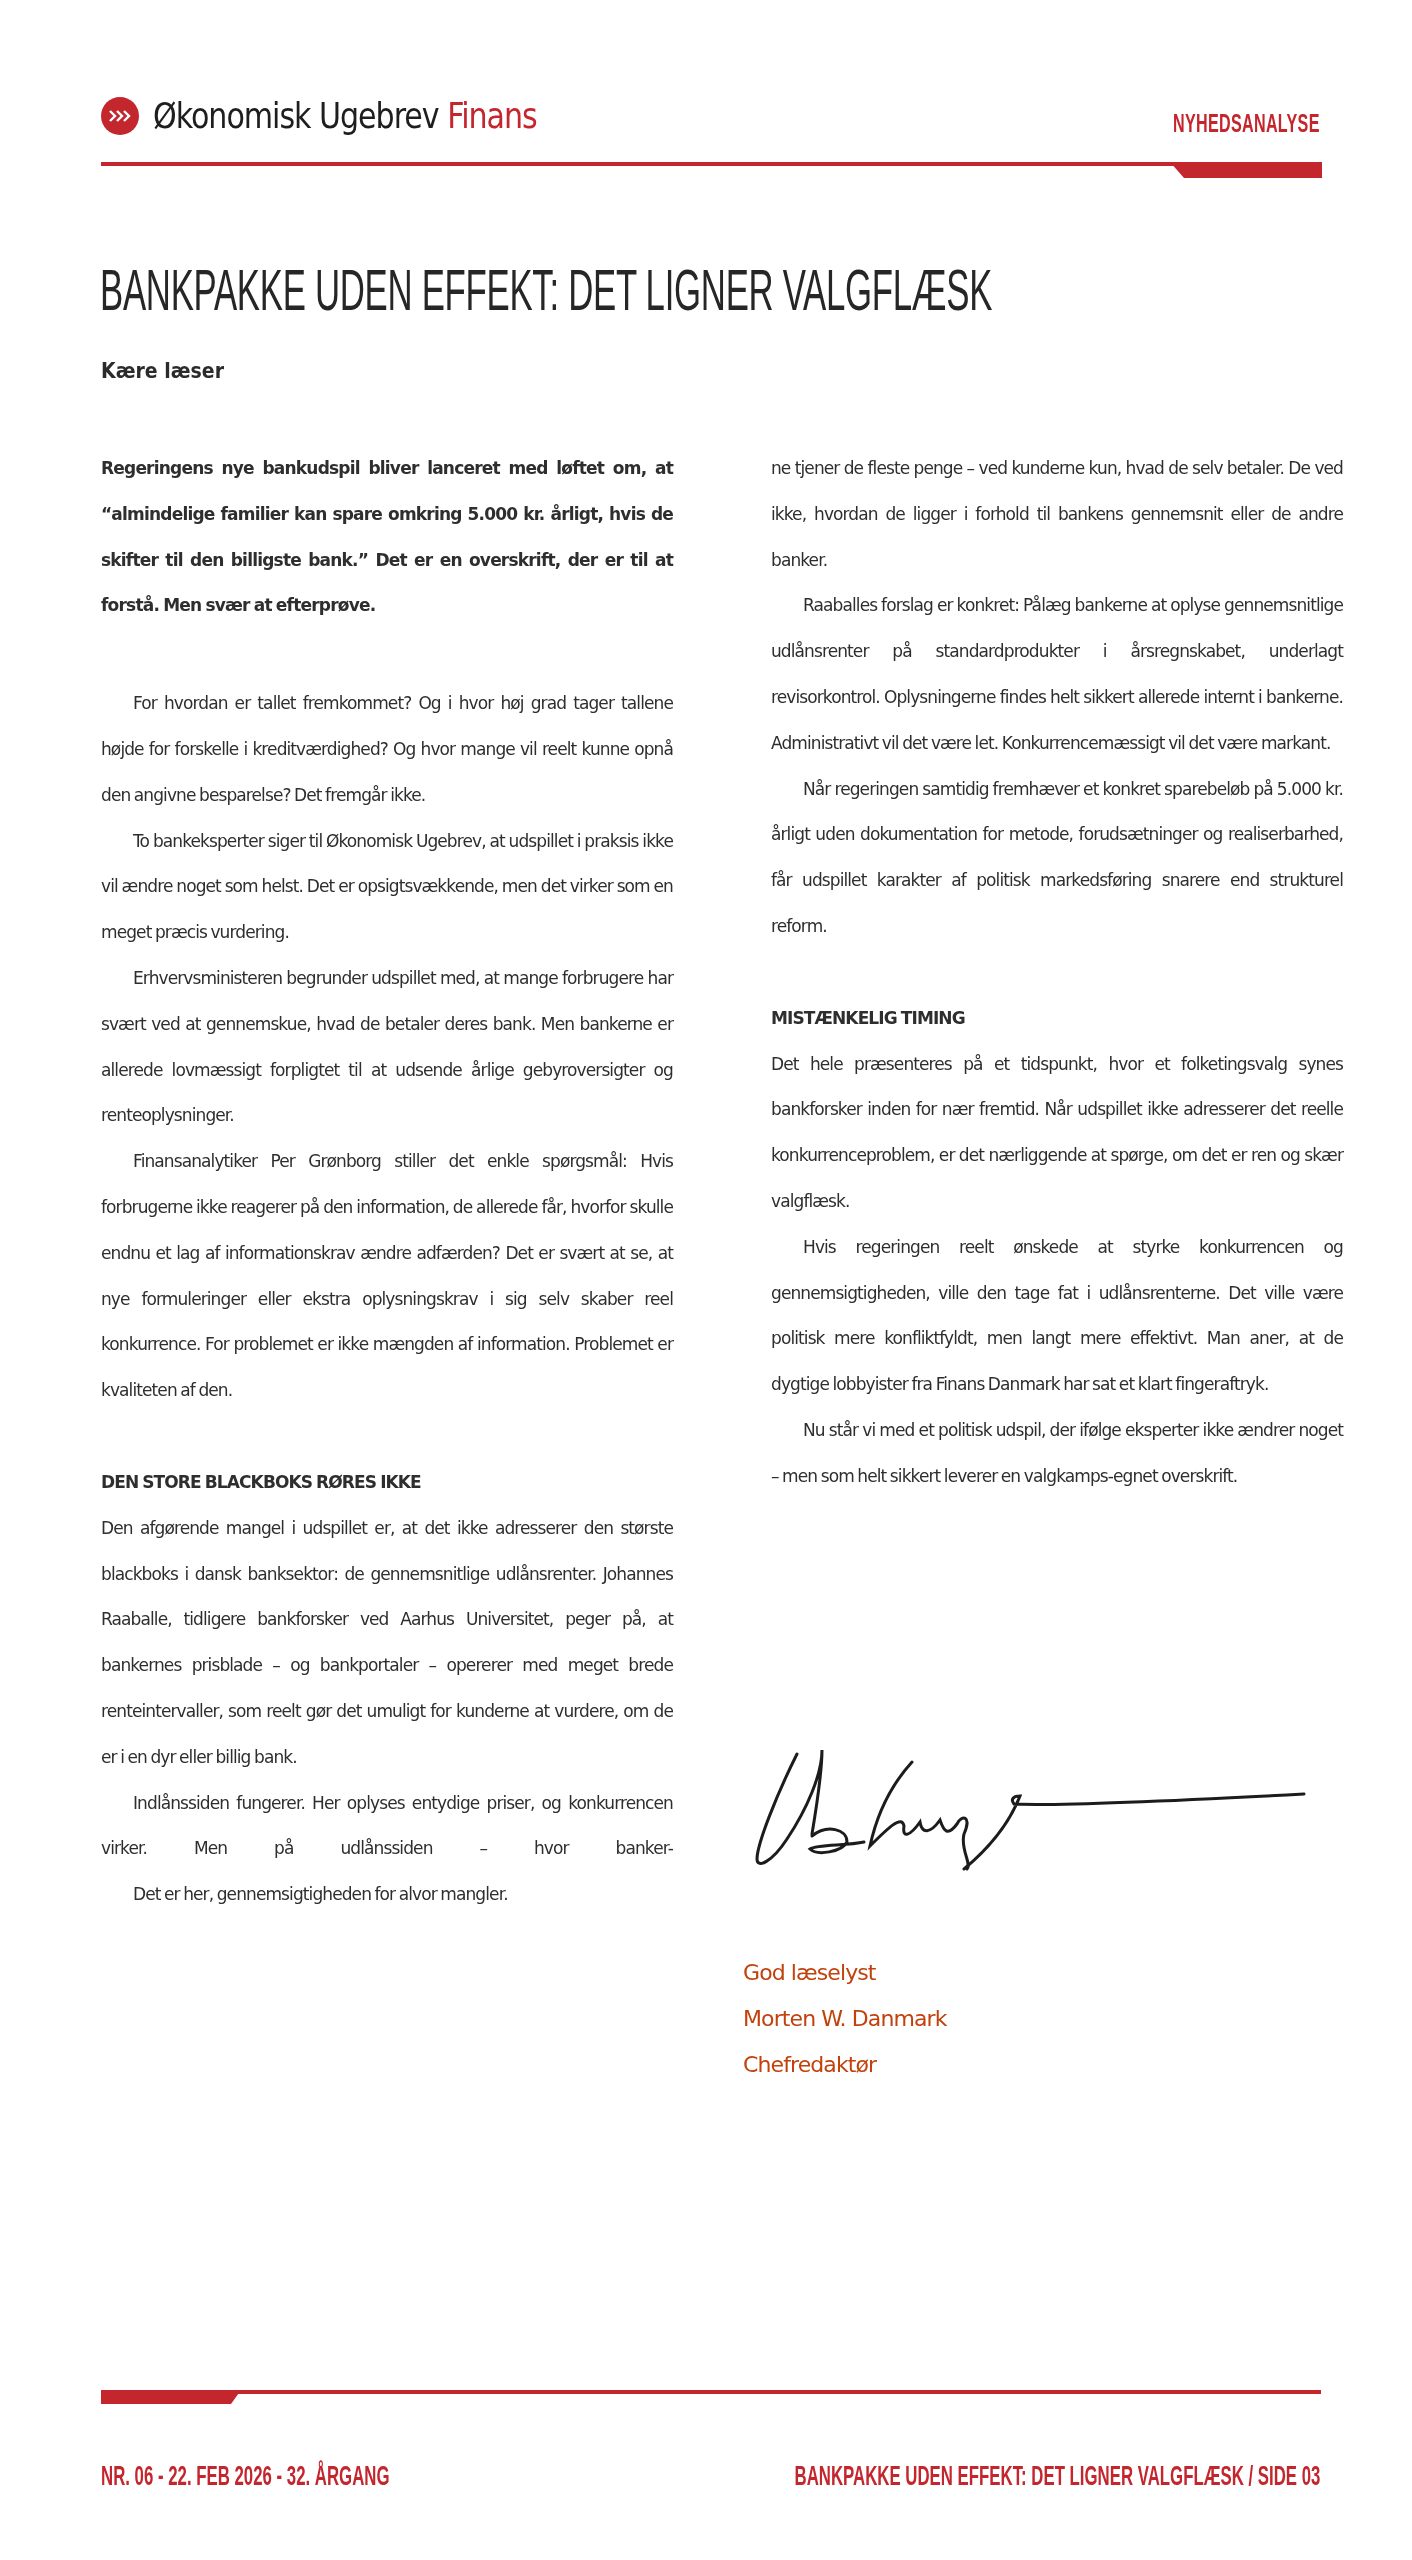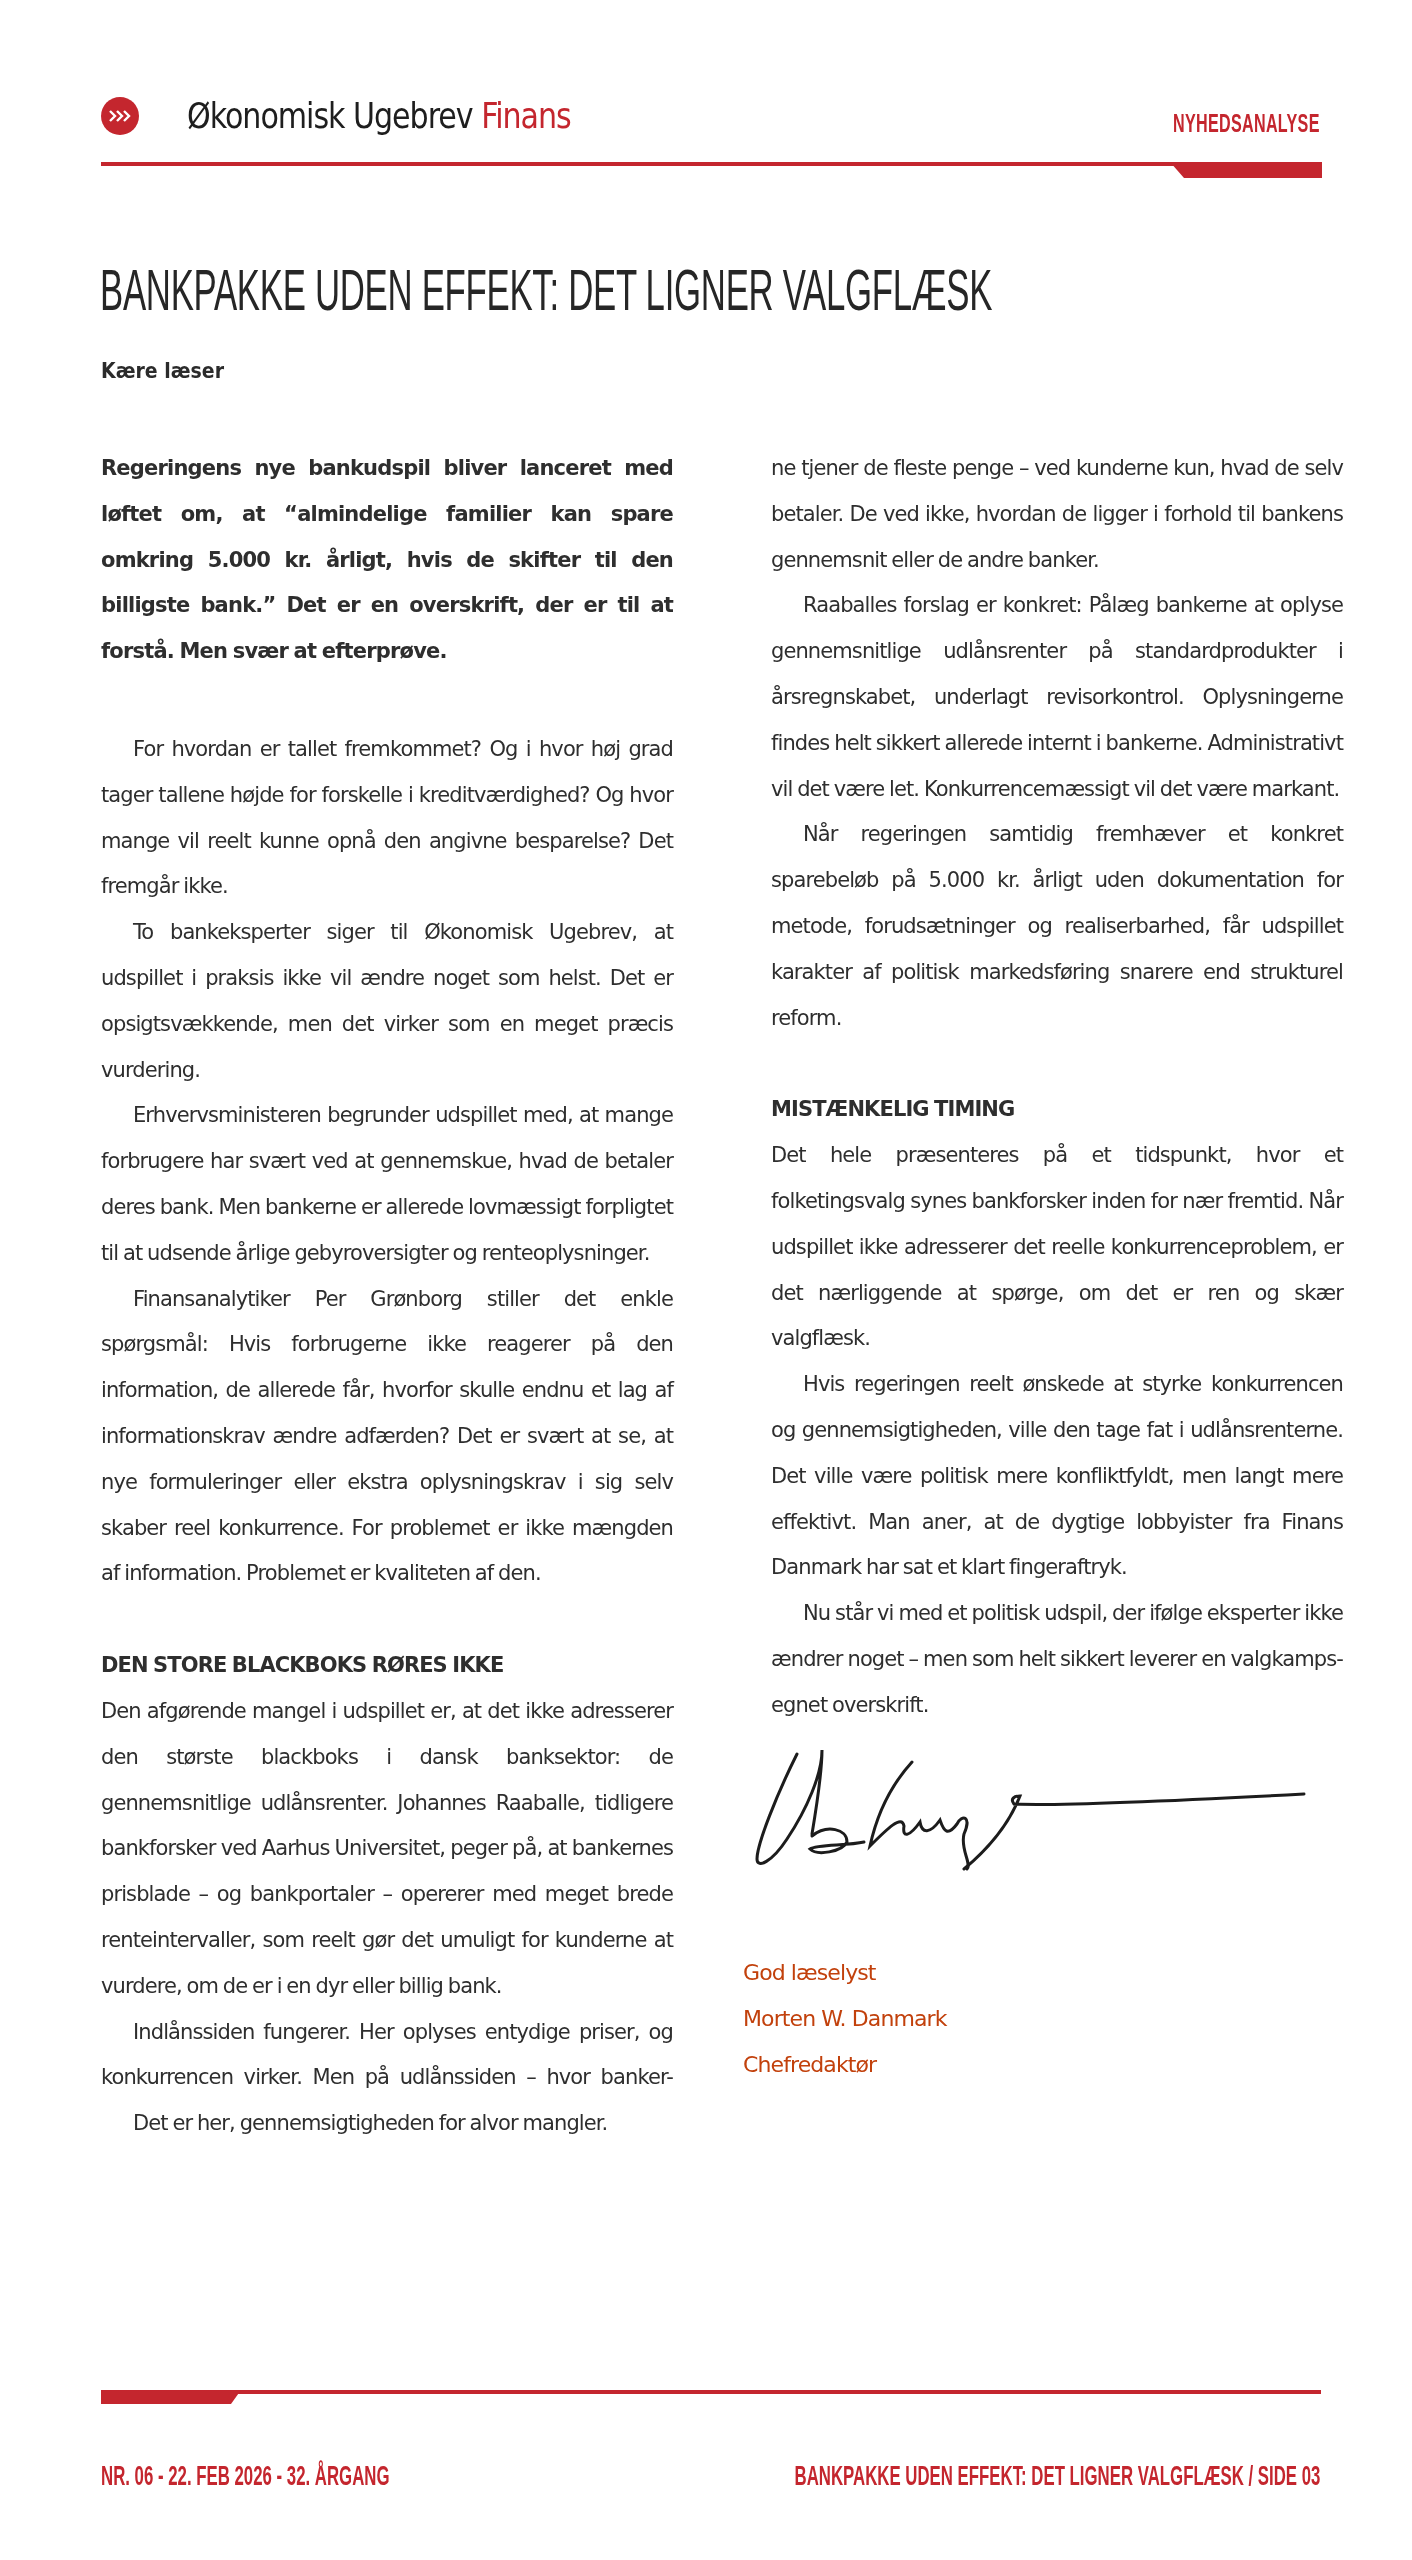--- a/index.html
+++ b/index.html
@@ -4,21 +4,21 @@
   <style>
     html, body { margin: 0; padding: 0; background: #ffffff; }
     body {
       width: 1412px; height: 2560px; position: relative; overflow: hidden;
       color: #2b2b2b;
       font-family: "Liberation Sans", "DejaVu Sans", sans-serif;
     }
     .page { position: absolute; left: 0; top: 0; width: 1412px; height: 2560px; }
 
     
-    .brand { position: absolute; left: 101px; top: 94px; height: 44px; display: flex; align-items: center; gap: 34px; }
+    .brand { position: absolute; left: 101px; top: 94px; height: 44px; display: flex; align-items: center; }
     .brand-icon {
       width: 38px; height: 38px; border-radius: 50%; background: #c4262e;
       display: flex; align-items: center; justify-content: center; margin-right: 14px;
     }
     .brand-icon svg { display: block; }
     .brand-name {
       font-family: "DejaVu Sans", sans-serif; font-size: 35px; letter-spacing: -1.2px;
       color: #1e1e1e; transform: scaleX(0.86); transform-origin: left center; white-space: nowrap;
     }
     .brand-name .accent { color: #c4262e; }
@@ -44,21 +44,21 @@
       position: absolute; left: 101px; top: 358px;
       font-family: "DejaVu Sans", sans-serif; font-weight: bold; font-size: 22px; color: #2b2b2b;
       transform: scaleX(0.86); transform-origin: left top;
     }
 
     
     .col { position: absolute; top: 446px; width: 572px; }
     .col-left { left: 101px; }
     .col-right { left: 771px; }
     .col p, .col h3 {
-      margin: 0; font-family: "DejaVu Sans", sans-serif; font-size: 21px; line-height: 45.8px;
+      margin: 0; font-family: "DejaVu Sans", sans-serif; font-size: 17px; line-height: 45.8px;
       text-align: justify; color: #2e2e2e; letter-spacing: -0.9px; word-spacing: -1px;
     }
     .col p.indent { text-indent: 32px; }
     .col p.lead { font-weight: bold; letter-spacing: -0.8px; }
     .col h3 { font-weight: bold; text-transform: none; letter-spacing: -0.9px; }
     .gap { height: 46px; }
 
     
     .signature { position: absolute; left: 752px; top: 1744px; width: 570px; height: 140px; }
     .signoff { position: absolute; left: 743px; top: 1950px; }

